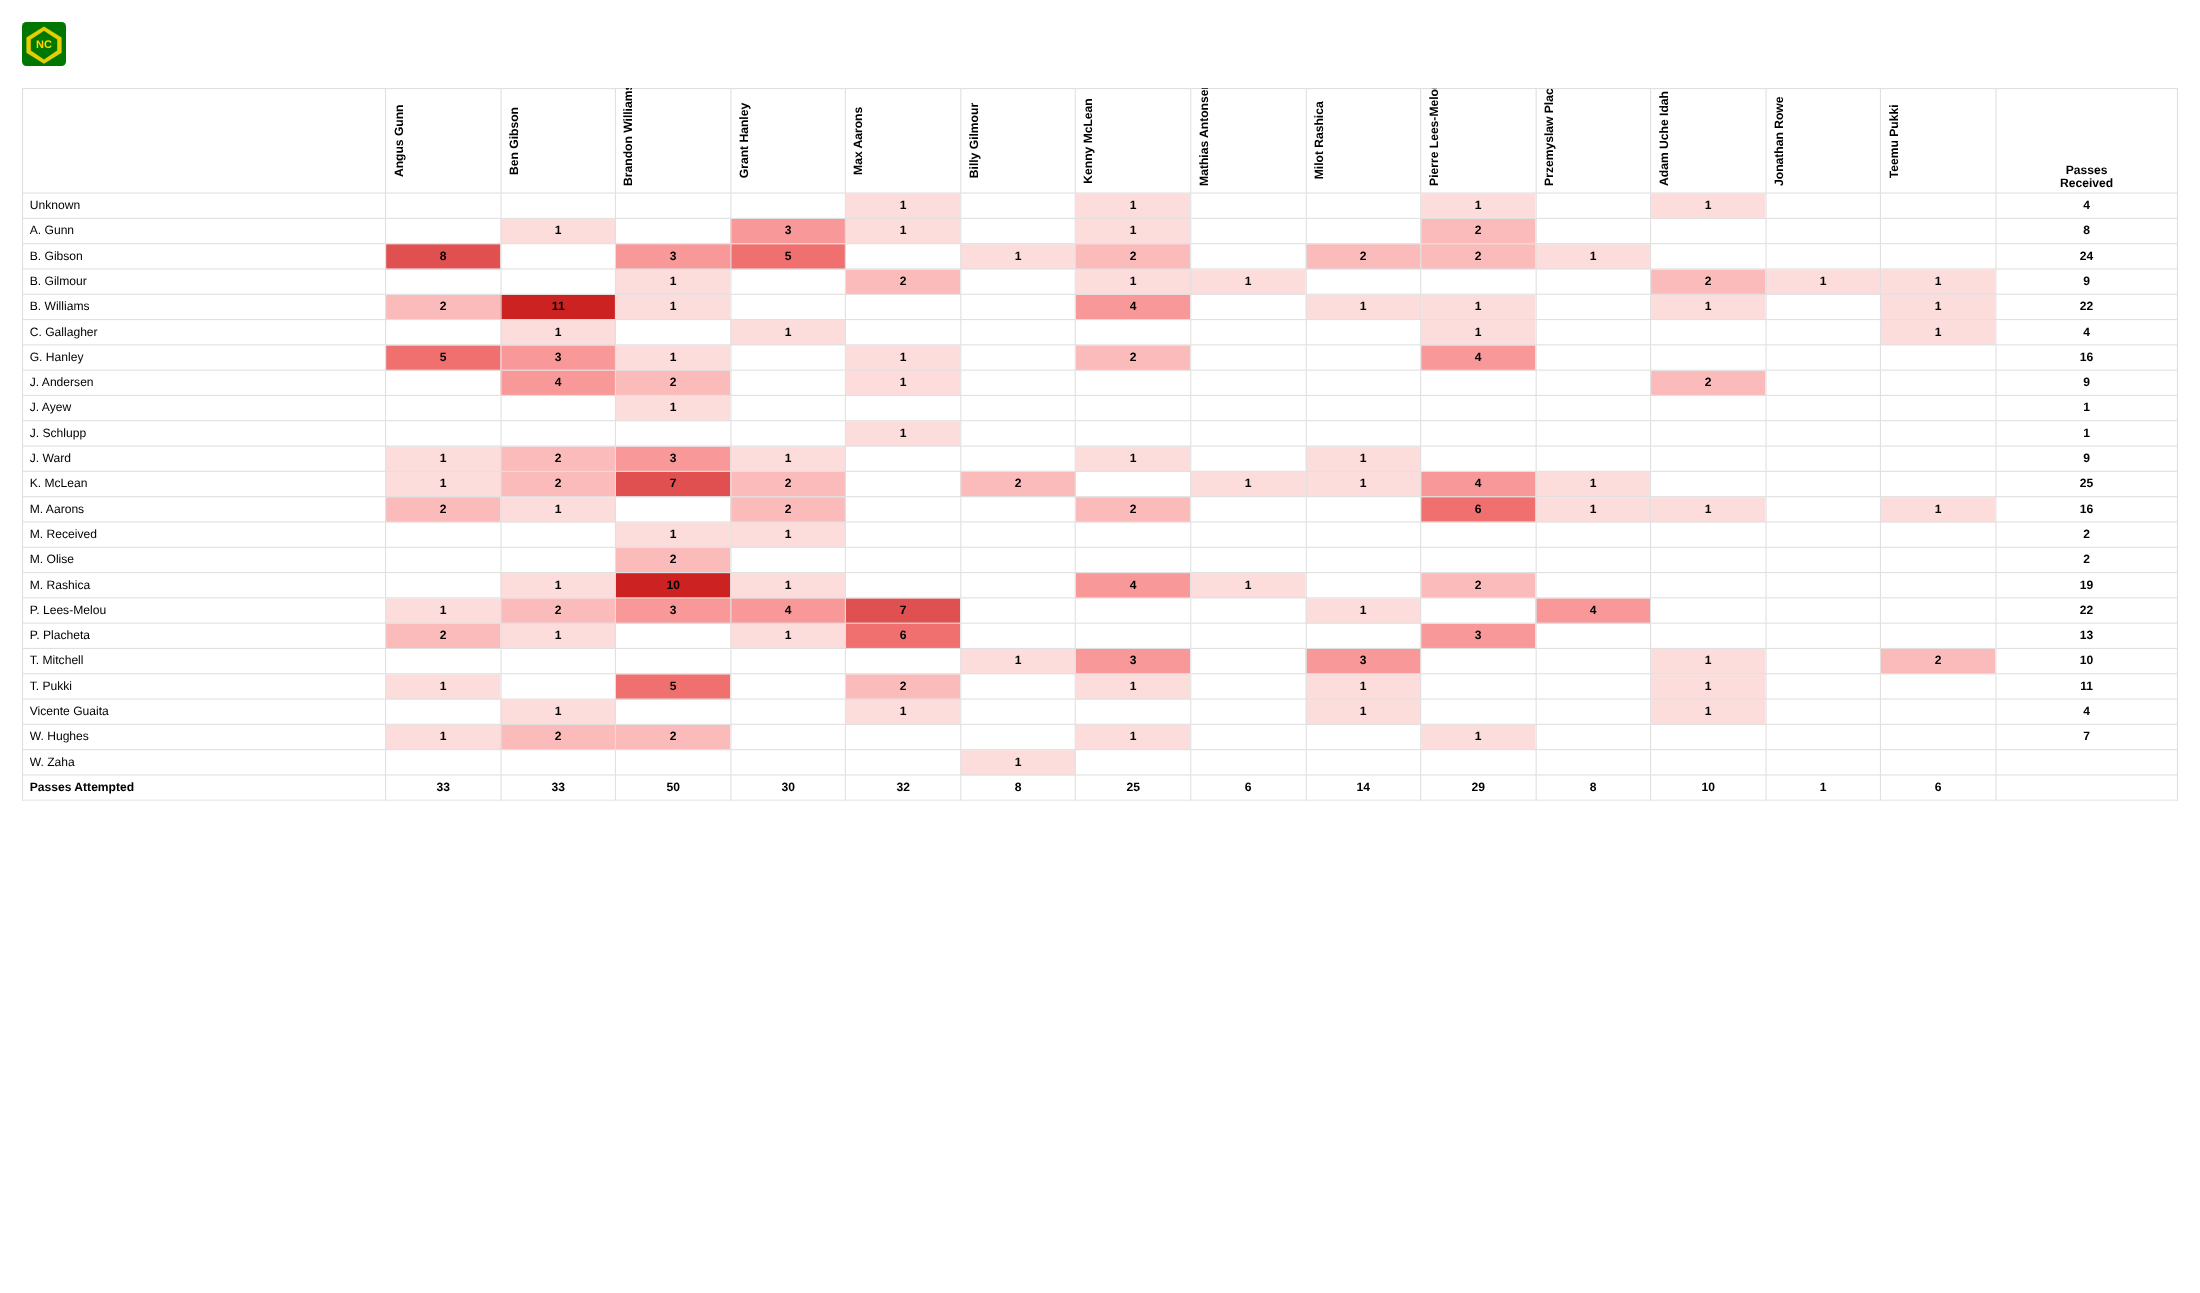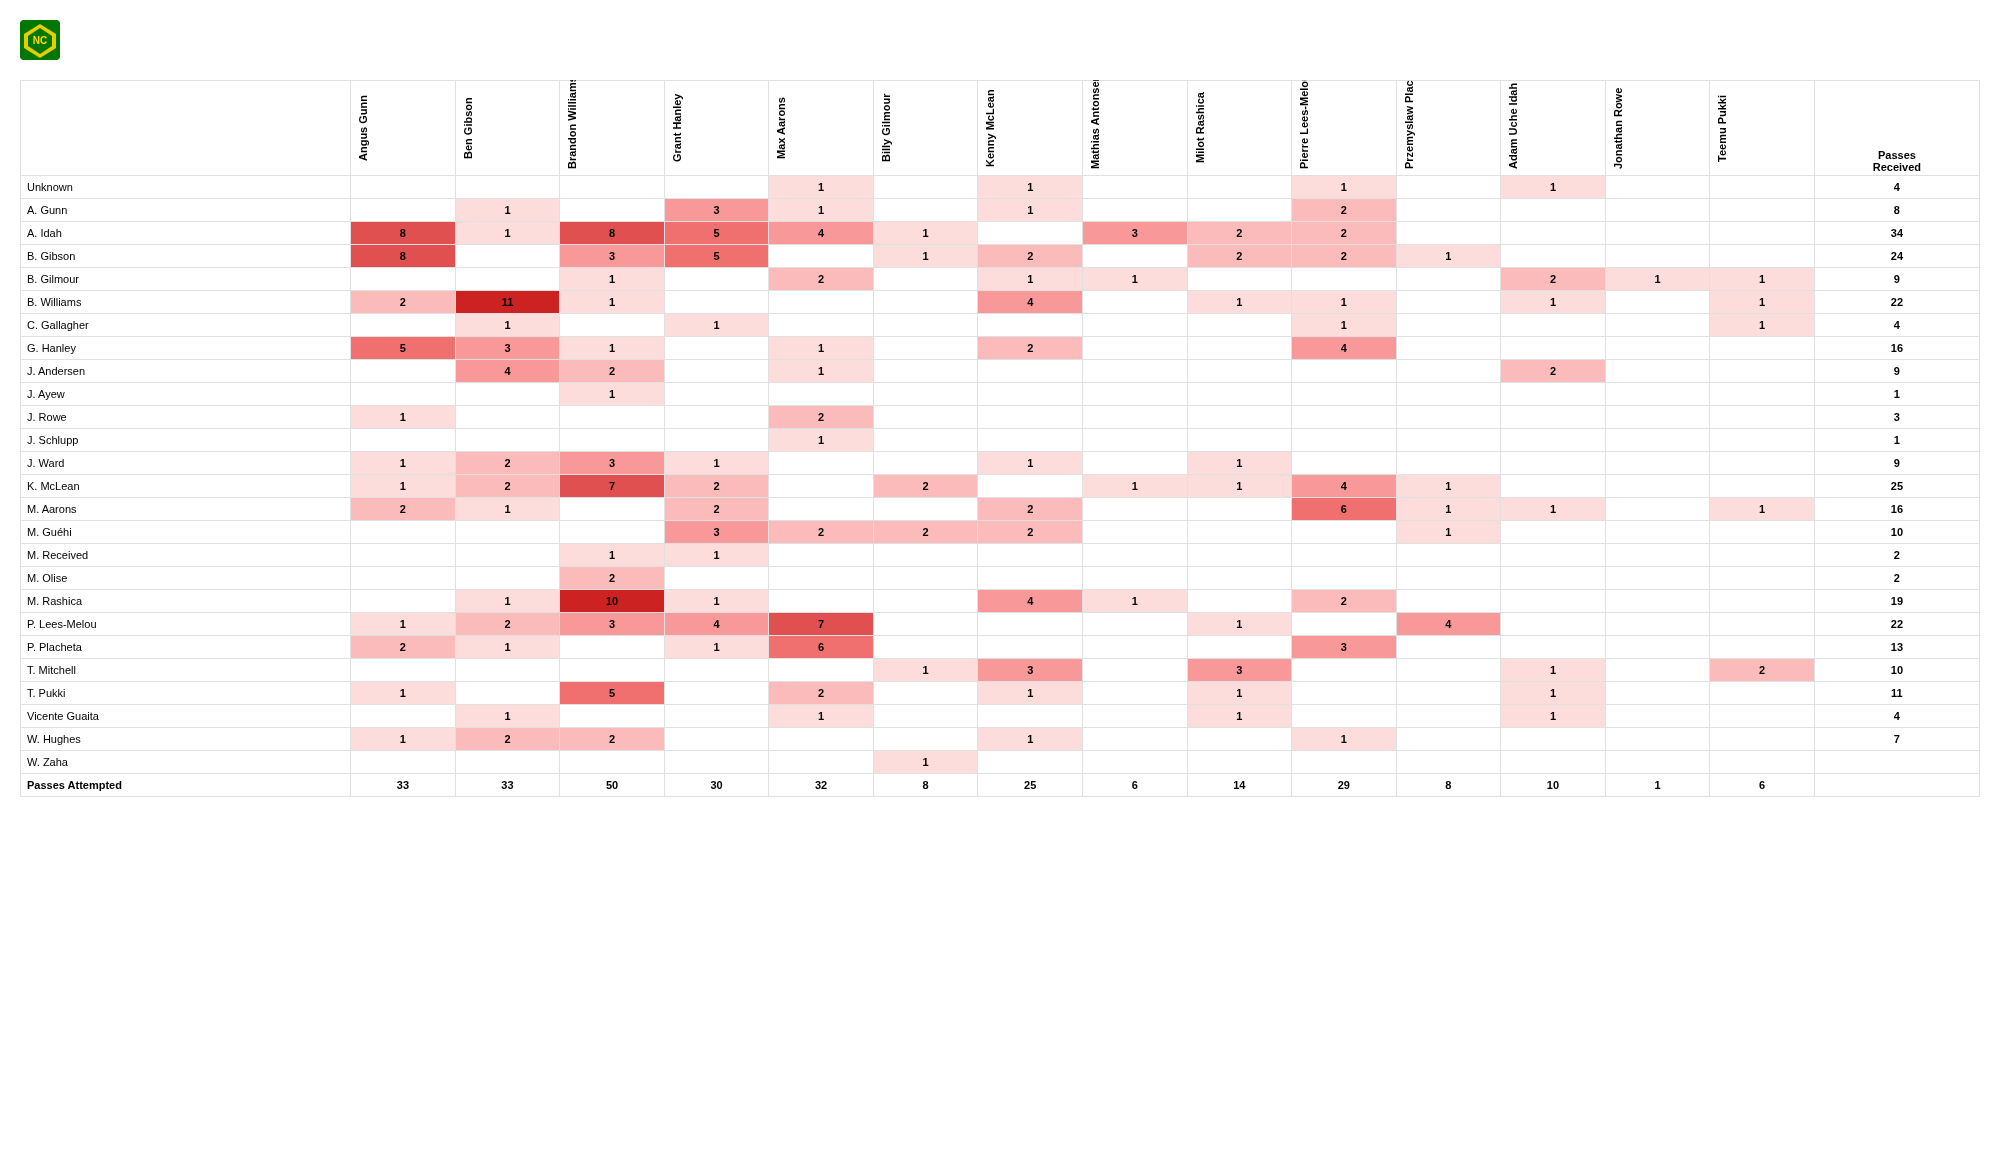--- a/index.html
+++ b/index.html
@@ -172,38 +172,20 @@
           <td style="background-color: rgb(255, 255, 255);"></td>
           <td style="background-color: rgb(255, 255, 255);"></td>
           <td style="background-color: rgb(251, 187, 187); font-weight: bold;">2</td>
           <td style="background-color: rgb(255, 255, 255);"></td>
           <td style="background-color: rgb(255, 255, 255);"></td>
           <td style="background-color: rgb(255, 255, 255);"></td>
           <td style="background-color: rgb(255, 255, 255);"></td>
           <td class="passes-received" style="font-weight: bold;">8</td>
         </tr>
         <tr>
-          <td class="row-label">A. Idah</td>
-          <td style="background-color: rgb(224, 80, 80); font-weight: bold;">8</td>
-          <td style="background-color: rgb(253, 220, 220); font-weight: bold;">1</td>
-          <td style="background-color: rgb(224, 80, 80); font-weight: bold;">8</td>
-          <td style="background-color: rgb(240, 112, 112); font-weight: bold;">5</td>
-          <td style="background-color: rgb(248, 152, 152); font-weight: bold;">4</td>
-          <td style="background-color: rgb(253, 220, 220); font-weight: bold;">1</td>
-          <td style="background-color: rgb(255, 255, 255);"></td>
-          <td style="background-color: rgb(248, 152, 152); font-weight: bold;">3</td>
-          <td style="background-color: rgb(251, 187, 187); font-weight: bold;">2</td>
-          <td style="background-color: rgb(251, 187, 187); font-weight: bold;">2</td>
-          <td style="background-color: rgb(255, 255, 255);"></td>
-          <td style="background-color: rgb(255, 255, 255);"></td>
-          <td style="background-color: rgb(255, 255, 255);"></td>
-          <td style="background-color: rgb(255, 255, 255);"></td>
-          <td class="passes-received" style="font-weight: bold;">34</td>
-        </tr>
-        <tr>
           <td class="row-label">B. Gibson</td>
           <td style="background-color: rgb(224, 80, 80); font-weight: bold;">8</td>
           <td style="background-color: rgb(255, 255, 255);"></td>
           <td style="background-color: rgb(248, 152, 152); font-weight: bold;">3</td>
           <td style="background-color: rgb(240, 112, 112); font-weight: bold;">5</td>
           <td style="background-color: rgb(255, 255, 255);"></td>
           <td style="background-color: rgb(253, 220, 220); font-weight: bold;">1</td>
           <td style="background-color: rgb(251, 187, 187); font-weight: bold;">2</td>
           <td style="background-color: rgb(255, 255, 255);"></td>
           <td style="background-color: rgb(251, 187, 187); font-weight: bold;">2</td>
@@ -316,38 +298,20 @@
           <td style="background-color: rgb(255, 255, 255);"></td>
           <td style="background-color: rgb(255, 255, 255);"></td>
           <td style="background-color: rgb(255, 255, 255);"></td>
           <td style="background-color: rgb(255, 255, 255);"></td>
           <td style="background-color: rgb(255, 255, 255);"></td>
           <td style="background-color: rgb(255, 255, 255);"></td>
           <td style="background-color: rgb(255, 255, 255);"></td>
           <td class="passes-received" style="font-weight: bold;">1</td>
         </tr>
         <tr>
-          <td class="row-label">J. Rowe</td>
-          <td style="background-color: rgb(253, 220, 220); font-weight: bold;">1</td>
-          <td style="background-color: rgb(255, 255, 255);"></td>
-          <td style="background-color: rgb(255, 255, 255);"></td>
-          <td style="background-color: rgb(255, 255, 255);"></td>
-          <td style="background-color: rgb(251, 187, 187); font-weight: bold;">2</td>
-          <td style="background-color: rgb(255, 255, 255);"></td>
-          <td style="background-color: rgb(255, 255, 255);"></td>
-          <td style="background-color: rgb(255, 255, 255);"></td>
-          <td style="background-color: rgb(255, 255, 255);"></td>
-          <td style="background-color: rgb(255, 255, 255);"></td>
-          <td style="background-color: rgb(255, 255, 255);"></td>
-          <td style="background-color: rgb(255, 255, 255);"></td>
-          <td style="background-color: rgb(255, 255, 255);"></td>
-          <td style="background-color: rgb(255, 255, 255);"></td>
-          <td class="passes-received" style="font-weight: bold;">3</td>
-        </tr>
-        <tr>
           <td class="row-label">J. Schlupp</td>
           <td style="background-color: rgb(255, 255, 255);"></td>
           <td style="background-color: rgb(255, 255, 255);"></td>
           <td style="background-color: rgb(255, 255, 255);"></td>
           <td style="background-color: rgb(255, 255, 255);"></td>
           <td style="background-color: rgb(253, 220, 220); font-weight: bold;">1</td>
           <td style="background-color: rgb(255, 255, 255);"></td>
           <td style="background-color: rgb(255, 255, 255);"></td>
           <td style="background-color: rgb(255, 255, 255);"></td>
           <td style="background-color: rgb(255, 255, 255);"></td>
@@ -404,38 +368,20 @@
           <td style="background-color: rgb(255, 255, 255);"></td>
           <td style="background-color: rgb(251, 187, 187); font-weight: bold;">2</td>
           <td style="background-color: rgb(255, 255, 255);"></td>
           <td style="background-color: rgb(255, 255, 255);"></td>
           <td style="background-color: rgb(240, 112, 112); font-weight: bold;">6</td>
           <td style="background-color: rgb(253, 220, 220); font-weight: bold;">1</td>
           <td style="background-color: rgb(253, 220, 220); font-weight: bold;">1</td>
           <td style="background-color: rgb(255, 255, 255);"></td>
           <td style="background-color: rgb(253, 220, 220); font-weight: bold;">1</td>
           <td class="passes-received" style="font-weight: bold;">16</td>
-        </tr>
-        <tr>
-          <td class="row-label">M. Guéhi</td>
-          <td style="background-color: rgb(255, 255, 255);"></td>
-          <td style="background-color: rgb(255, 255, 255);"></td>
-          <td style="background-color: rgb(255, 255, 255);"></td>
-          <td style="background-color: rgb(248, 152, 152); font-weight: bold;">3</td>
-          <td style="background-color: rgb(251, 187, 187); font-weight: bold;">2</td>
-          <td style="background-color: rgb(251, 187, 187); font-weight: bold;">2</td>
-          <td style="background-color: rgb(251, 187, 187); font-weight: bold;">2</td>
-          <td style="background-color: rgb(255, 255, 255);"></td>
-          <td style="background-color: rgb(255, 255, 255);"></td>
-          <td style="background-color: rgb(255, 255, 255);"></td>
-          <td style="background-color: rgb(253, 220, 220); font-weight: bold;">1</td>
-          <td style="background-color: rgb(255, 255, 255);"></td>
-          <td style="background-color: rgb(255, 255, 255);"></td>
-          <td style="background-color: rgb(255, 255, 255);"></td>
-          <td class="passes-received" style="font-weight: bold;">10</td>
         </tr>
         <tr>
           <td class="row-label">M. Received</td>
           <td style="background-color: rgb(255, 255, 255);"></td>
           <td style="background-color: rgb(255, 255, 255);"></td>
           <td style="background-color: rgb(253, 220, 220); font-weight: bold;">1</td>
           <td style="background-color: rgb(253, 220, 220); font-weight: bold;">1</td>
           <td style="background-color: rgb(255, 255, 255);"></td>
           <td style="background-color: rgb(255, 255, 255);"></td>
           <td style="background-color: rgb(255, 255, 255);"></td>

